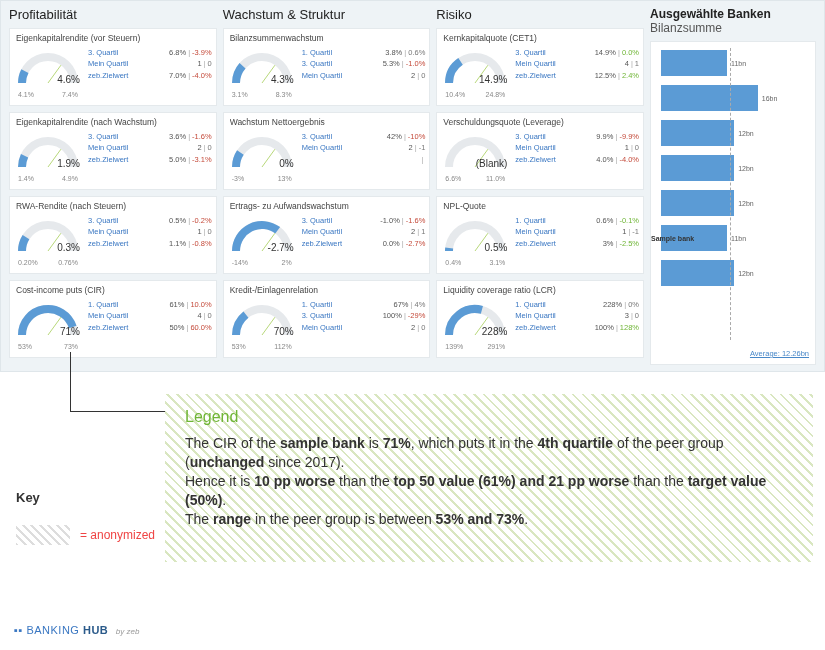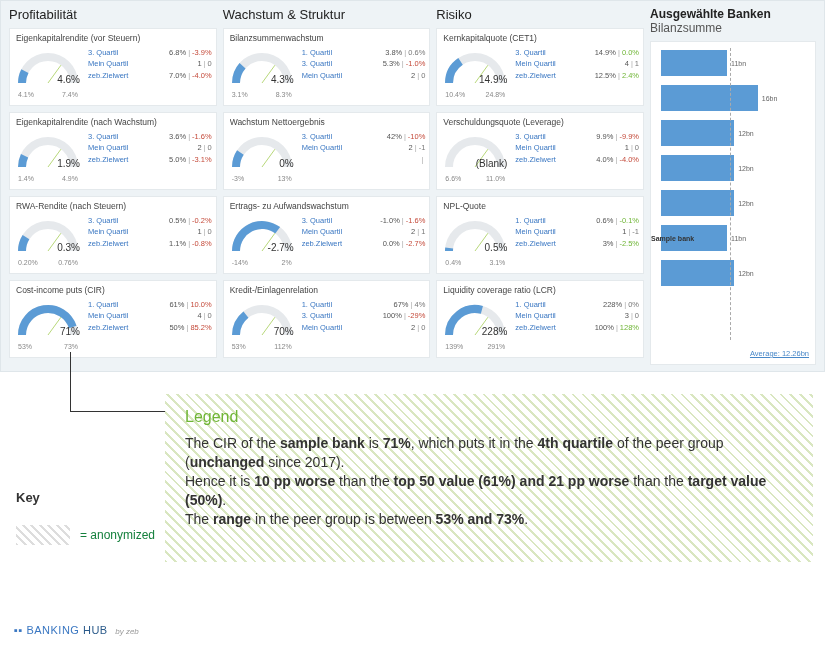--- a/index.html
+++ b/index.html
@@ -34,21 +34,21 @@
   .avg-line { position: absolute; top: 6px; bottom: 24px; border-left: 1px dashed #aaa; }
   .avg-txt { position: absolute; right: 6px; bottom: 6px; font-size: 7.5px; color: #4888c8; text-decoration: underline; }
   .legend-block { position: absolute; left: 165px; top: 394px; right: 12px; height: 168px; padding: 14px 20px; background: white; overflow: hidden; }
   .legend-block::before { content:""; position:absolute; inset:0; background: repeating-linear-gradient(45deg, #c9dca6 0, #c9dca6 2px, #fff 2px, #fff 7px); opacity: 0.7; }
   .legend-block > * { position: relative; }
   .legend-title { color: #6fb536; font-size: 16px; margin-bottom: 8px; }
   .legend-text { font-size: 14px; color: #333; line-height: 1.35; }
   .connector { position: absolute; left: 70px; top: 352px; width: 110px; height: 60px; border-left: 1px solid #333; border-bottom: 1px solid #333; }
   .key-block { position: absolute; left: 16px; top: 490px; font-size: 13px; font-weight: 600; color: #333; }
   .swatch { position: absolute; left: 16px; top: 525px; width: 54px; height: 20px; background: repeating-linear-gradient(45deg, #ddd 0, #ddd 2px, #fff 2px, #fff 6px); }
-  .swatch-txt { position: absolute; left: 80px; top: 528px; font-size: 12px; color: #15803d; }
+  .swatch-txt { position: absolute; left: 80px; top: 528px; font-size: 12px; color: #ef4444; }
   .logo { position: absolute; left: 14px; bottom: 14px; font-size: 11px; color: #3a77c2; letter-spacing: 0.5px; }
   .logo .by { color: #999; font-size: 8px; margin-left: 4px; letter-spacing: 0; font-style: italic; }
 </style>
 </head>
 <body>
 
 <div class="panel">
   <div class="col">
     <div class="col-head">Profitabilität</div>
     <div class="mini">
@@ -148,21 +148,21 @@
       <div class="row">
             <span class="lbl">1. Quartil</span>
             <span><span class="val1">61%</span><span class="sep">|</span><span class="bad">10.0%</span></span>
           </div>
       <div class="row">
             <span class="lbl">Mein Quartil</span>
             <span><span class="val1">4</span><span class="sep">|</span><span class="val2">0</span></span>
           </div>
       <div class="row">
             <span class="lbl">zeb.Zielwert</span>
-            <span><span class="val1">50%</span><span class="sep">|</span><span class="bad">85.2%</span></span>
+            <span><span class="val1">50%</span><span class="sep">|</span><span class="bad">60.0%</span></span>
           </div>
     </div>
       </div>
   </div>
   <div class="col">
     <div class="col-head">Wachstum &amp; Struktur</div>
     <div class="mini">
     <div class="mini-title">Bilanzsummenwachstum</div>
     <div class="gauge">
       <svg viewBox="0 0 64 34">
@@ -440,15 +440,15 @@
   </div>
 </div>
 
 <div class="key-block">Key</div>
 <div class="swatch"></div>
 <div class="swatch-txt">= anonymized</div>
 
 <div class="logo">
   <span style="color:#3a77c2;">▪▪</span>
   <span style="font-weight:300;color:#3a77c2;">BANKING</span>
-  <span style="font-weight:400;color:#2a5a8a;">HUB</span>
+  <span style="font-weight:700;color:#2a5a8a;">HUB</span>
   <span class="by">by zeb</span>
 </div>
 
 </body></html>

